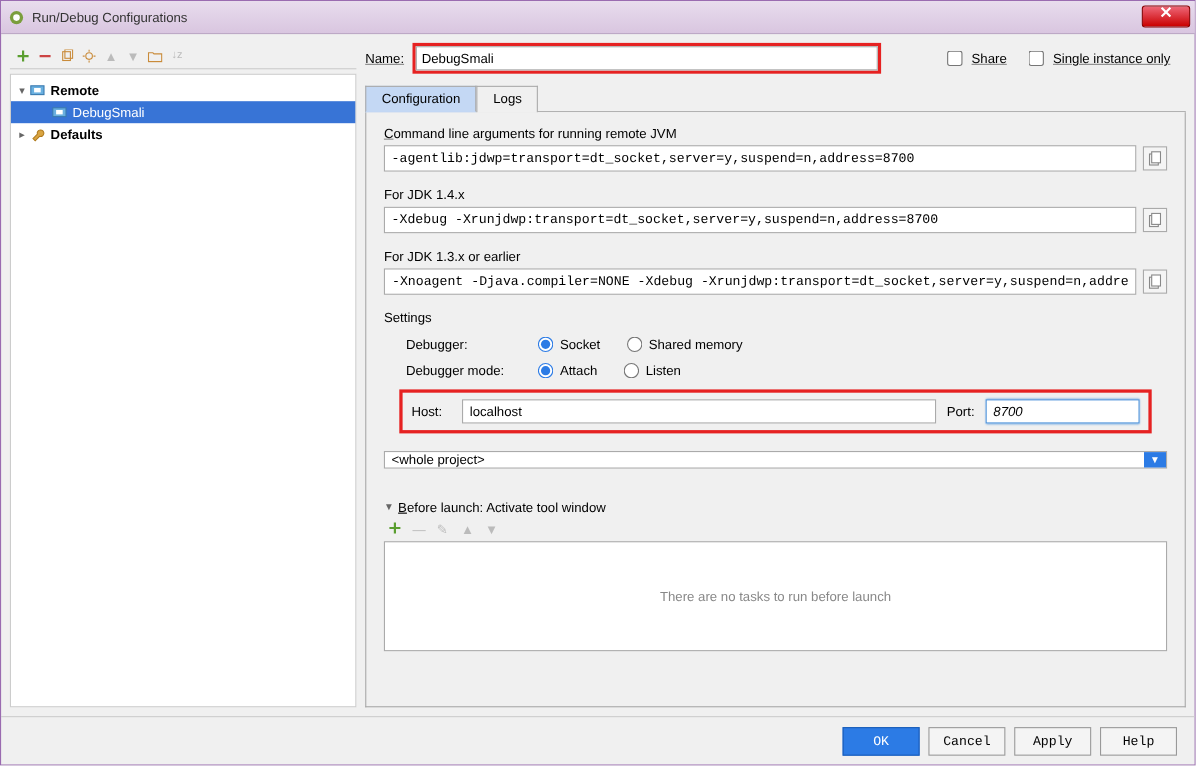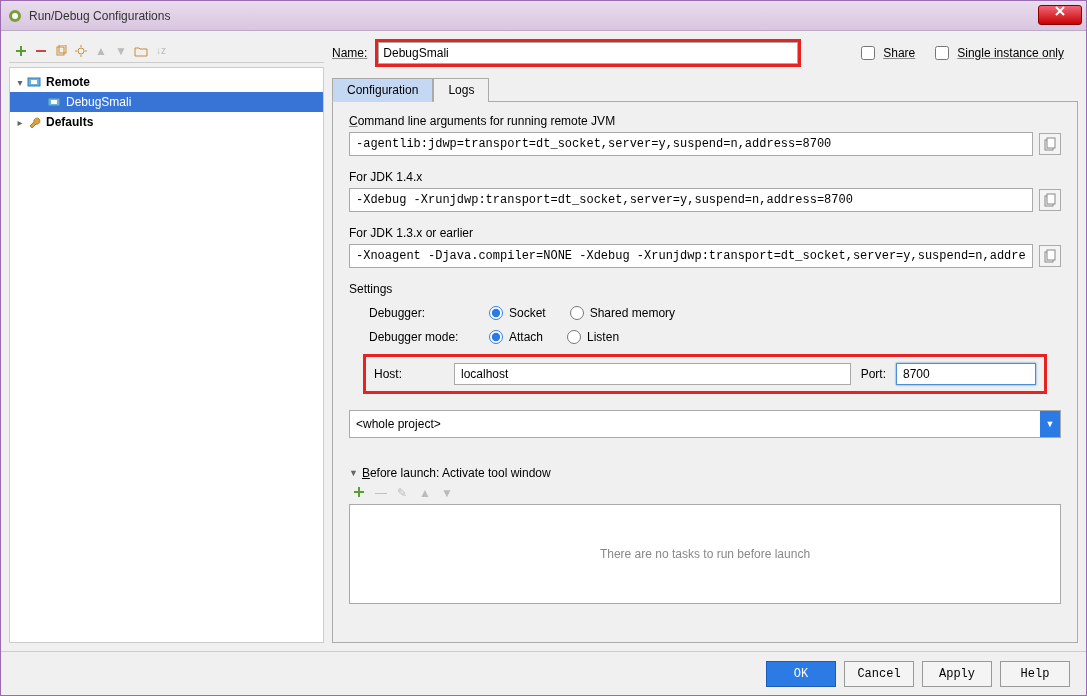--- a/index.html
+++ b/index.html
@@ -50,25 +50,25 @@
 
 .settings-section { margin-top: 6px; }
 .settings-label { margin-bottom: 10px; }
 .radio-row { display: flex; align-items: center; margin-bottom: 10px; padding-left: 20px; }
 .radio-row .rlabel { width: 120px; }
 .radio-opt { display: flex; align-items: center; margin-right: 24px; }
 .radio-opt input { margin-right: 6px; width:14px; height:14px; accent-color:#2c7be5;}
 
 .hostport-hl { border: 3px solid #e62222; padding: 6px 8px; display: flex; align-items: center; gap: 10px; margin-left: 14px; margin-right: 14px; margin-top: 4px; }
 .hostport-hl label:first-child { width: 36px; }
-.host-input { flex: 1; height: 22px; border: 1px solid #aaa; padding: 0 6px; margin-left: 34px; }
-.port-input { width: 140px; height: 22px; border: 1px solid #4a90d9; box-shadow: 0 0 2px #4a90d9; padding: 0 6px; }
+.host-input { flex: 1; height: 22px; border: 1px solid #aaa; padding: 0 6px; }
+.port-input { width: 140px; height: 22px; border: 1px solid #4a90d9; box-shadow: 0 0 2px #4a90d9; padding: 0 6px; font-style: italic; }
 
 .module-row { display: flex; align-items: center; gap: 8px; margin-top: 16px; }
-.module-select { flex: 1; height: 28px; border: 1px solid #aaa; background: #fff; padding: 0 6px; display: flex; align-items: center; position: relative; }
+.module-select { flex: 1; height: 16px; border: 1px solid #aaa; background: #fff; padding: 0 6px; display: flex; align-items: center; position: relative; }
 .module-select .drop { position: absolute; right: 0; top: 0; width: 20px; height: 100%; background: #2c7be5; color: #fff; display: flex; align-items: center; justify-content: center; font-size: 9px;}
 
 .before-launch { margin-top: 28px; }
 .bl-header { display: flex; align-items: center; gap: 4px; margin-bottom: 6px; }
 .bl-header .tri { color: #666; font-size: 9px; }
 .bl-toolbar { display: flex; gap: 8px; padding-left: 4px; margin-bottom: 4px; }
 .bl-toolbar .ico { width: 14px; height: 14px; color: #888; cursor: pointer; }
 .bl-box { height: 100px; border: 1px solid #aaa; background: #fff; display: flex; align-items: center; justify-content: center; color: #888; }
 
 .footer { height: 44px; border-top: 1px solid #ccc; display: flex; align-items: center; justify-content: flex-end; padding: 0 16px; gap: 8px; }

